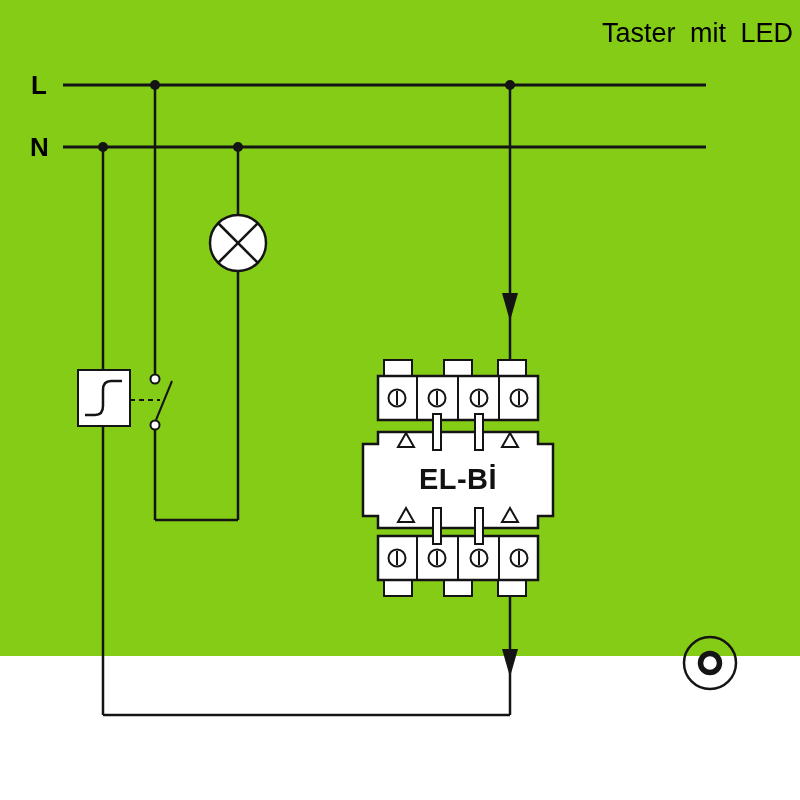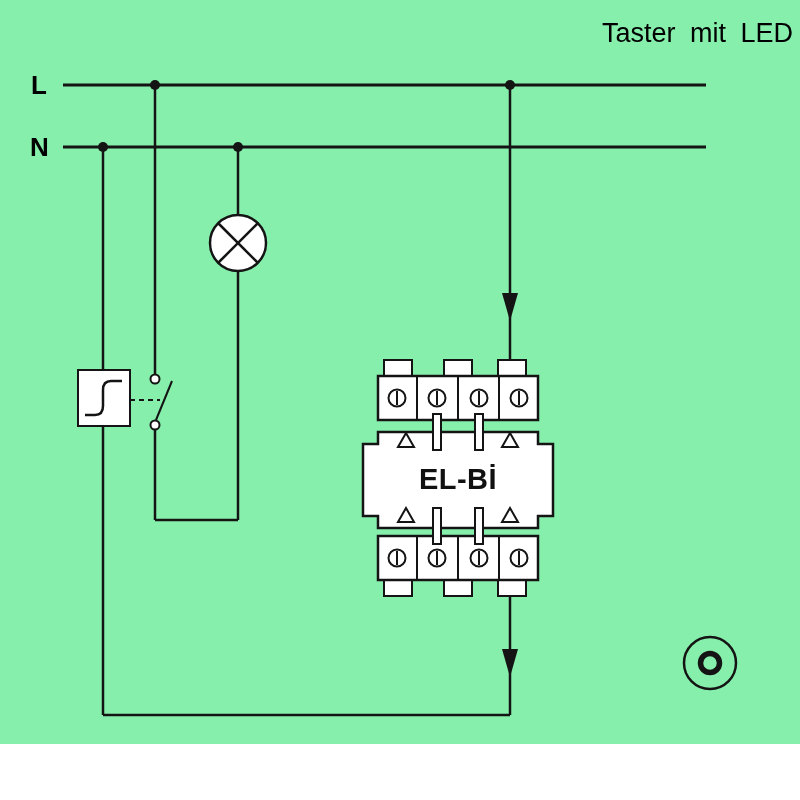--- a/index.html
+++ b/index.html
@@ -6,22 +6,22 @@
     margin: 0;
     padding: 0;
     background: #ffffff;
     width: 800px;
     height: 800px;
     overflow: hidden;
   }
   .stage {
     position: relative;
     width: 800px;
-    height: 744px;
-    background: #86efac;
+    height: 656px;
+    background: #84cc16;
     font-family: "Liberation Sans", sans-serif;
   }
   svg { display: block; }
 
   .ink-stroke   { stroke: #141414; fill: none; }
   .ink-fill     { fill: #141414; stroke: none; }
   .white-shape  { fill: #ffffff; stroke: #141414; }
 
   .bus-line     { stroke-width: 3; }
   .wire         { stroke-width: 2.5; }

